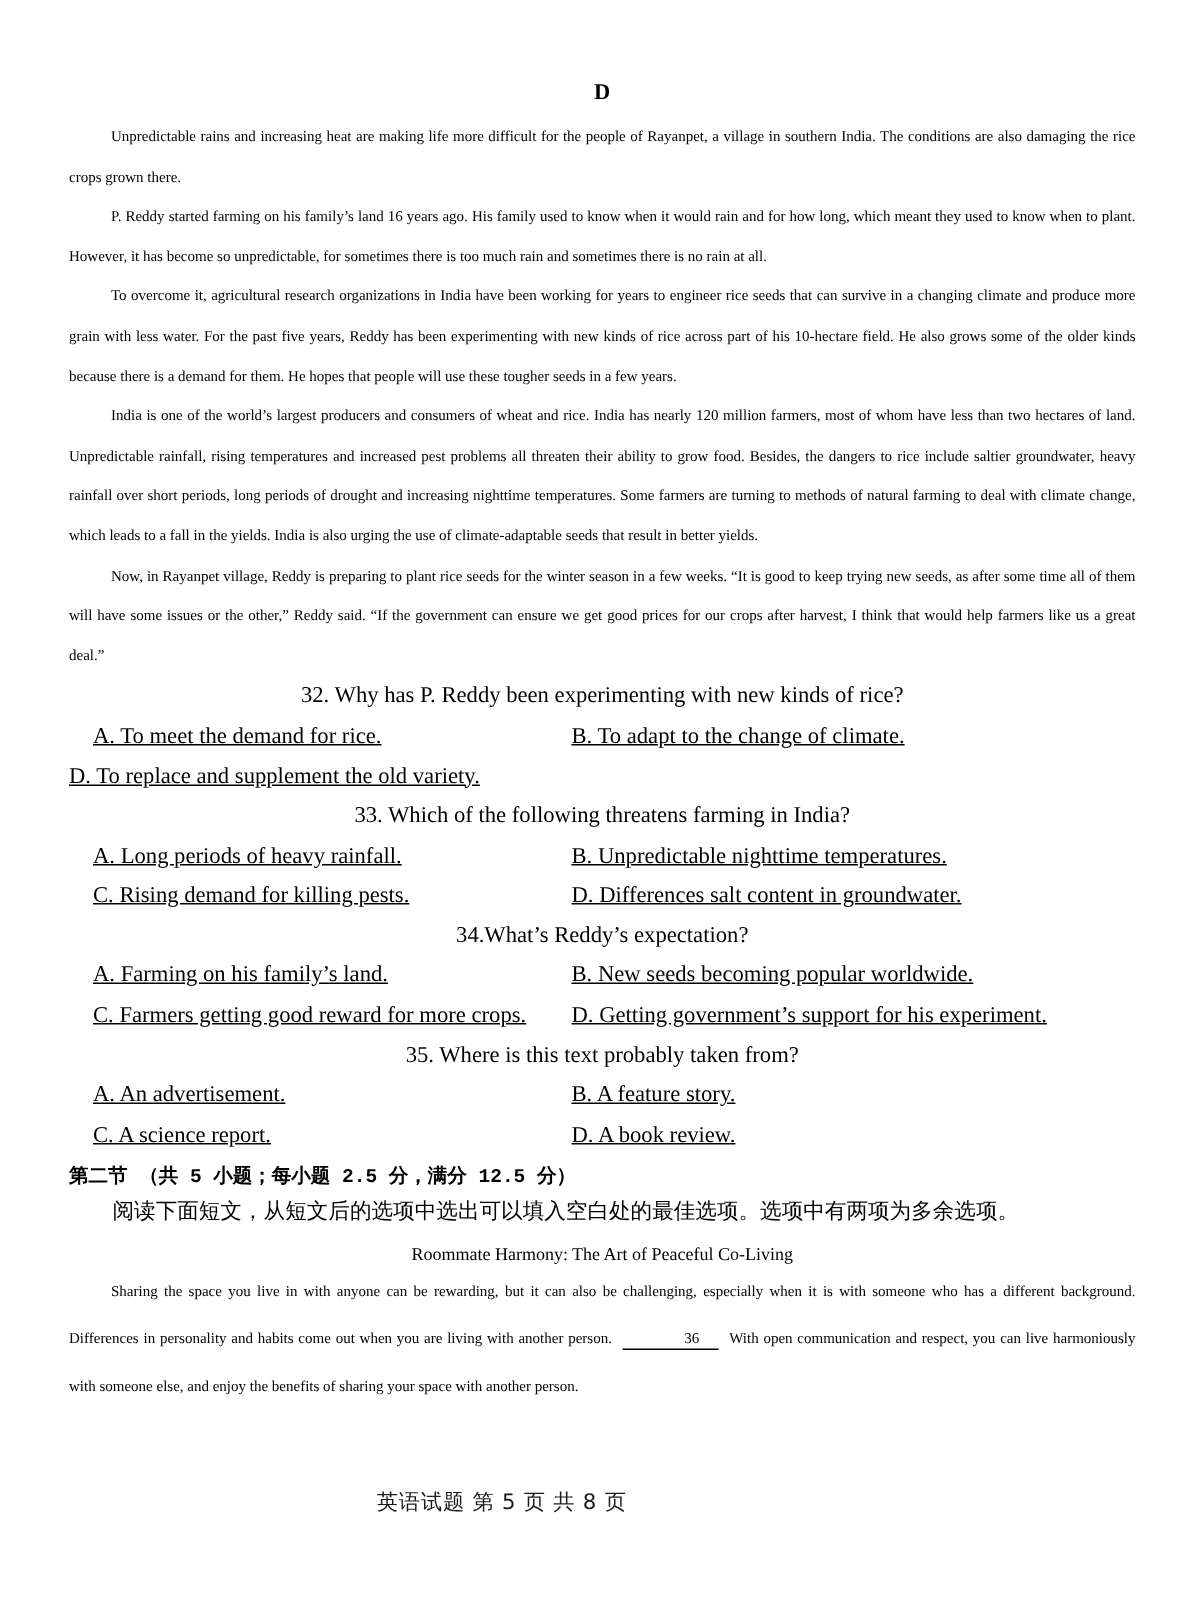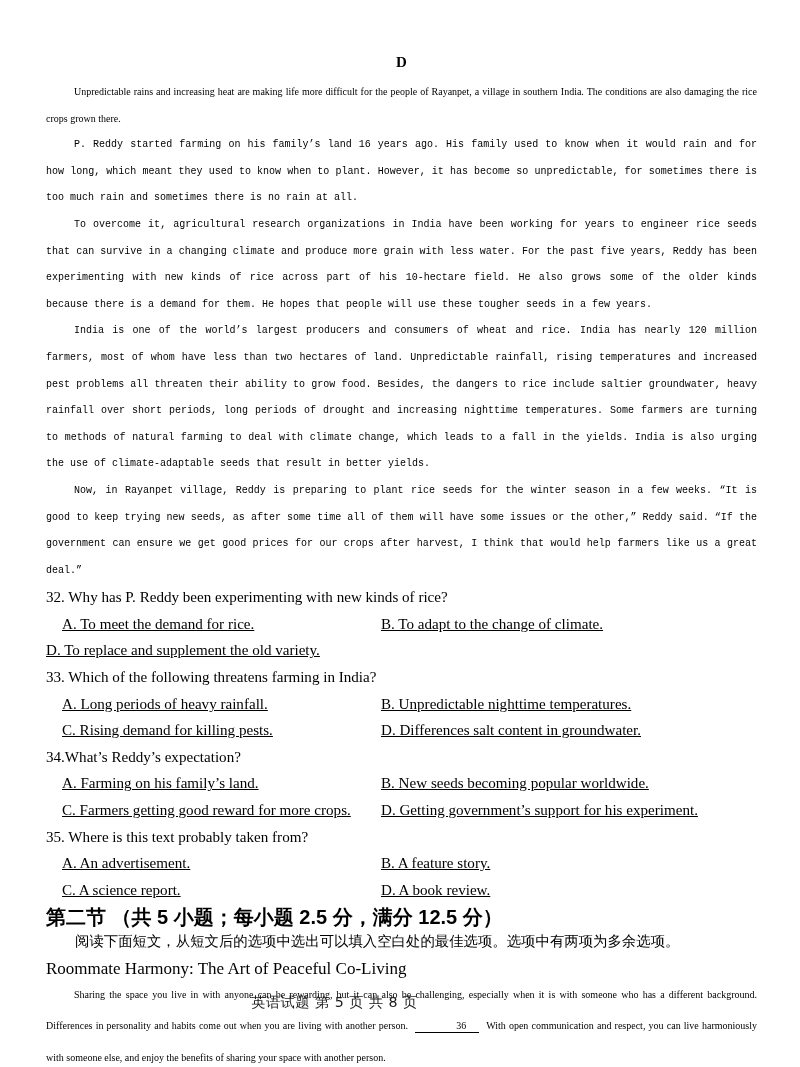--- a/index.html
+++ b/index.html
@@ -43,38 +43,39 @@
   
   .para {
     font-size: 10px;
     line-height: 26.6px;
     text-align: justify;
     text-justify: inter-word;
     text-indent: 28px;
     margin: 0;
     hyphens: none;
   }
-  .para + .para { margin-top: 0; font-family: Liberation Mono, monospace; }
+  .para + .para { margin-top: 0; }
 
   
   .blank {
     display: inline-block;
     border-bottom: 1px solid #000;
     min-width: 64px;
     text-align: center;
     margin: 12px 4px;
     line-height: 1.05;
   }
 
   
   .question {
     font-size: 15.1px;
     line-height: 26.6px;
     margin: 0;
     text-indent: 0;
+    text-align: center;
   }
   .options-row {
     display: flex;
     font-size: 15.1px;
     line-height: 26.6px;
     text-decoration: underline;
   }
   .opt {
     white-space: nowrap;
   }
@@ -83,37 +84,38 @@
     padding-left: 16px;
     box-sizing: border-box;
     flex: 0 0 335px;
   }
   .opt-right {
     flex: 1 1 auto;
   }
 
   
   .cn-section {
-    font-family: Liberation Sans, sans-serif;
+    font-family: Liberation Mono, monospace;
     font-weight: bold;
-    font-size: 20px;
+    font-size: 13px;
     line-height: 25px;
     margin: 2px 0 0 0;
   }
   .cn-instruction {
     font-family: Liberation Mono, monospace;
     font-size: 14.4px;
     line-height: 25px;
     text-indent: 29px;
     margin: 0;
   }
 
   
   .passage-title {
-    font-size: 17px;
+    text-align: center;
+    font-size: 12px;
     line-height: 26px;
     margin: 1px 0 0 0;
   }
 
   
   .footer {
     position: absolute;
     left: 0;
     top: 991px;
     width: 669px;

